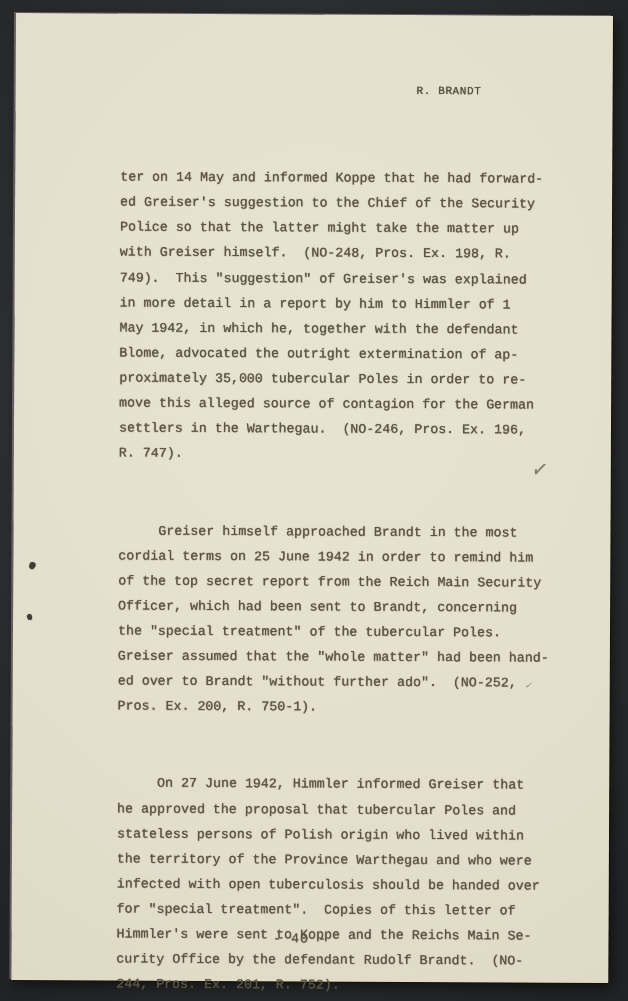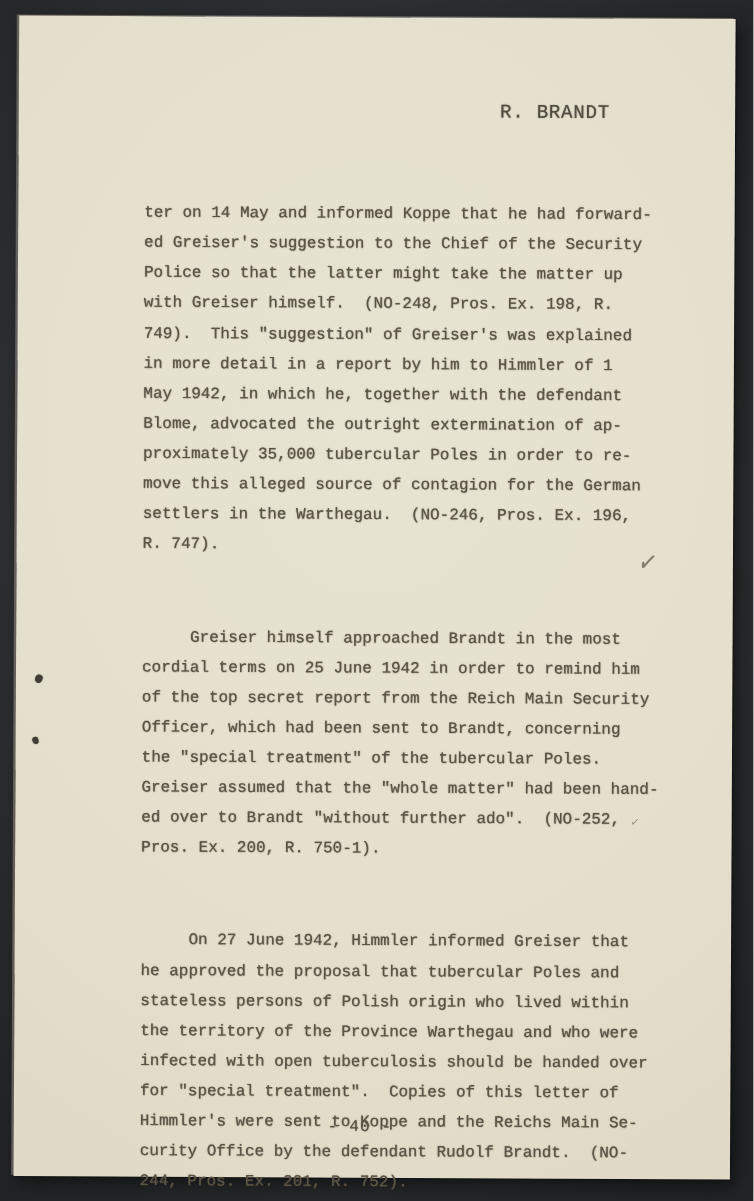--- a/index.html
+++ b/index.html
@@ -32,21 +32,21 @@
       4px 5px 14px rgba(0, 0, 0, 0.5);
   }
   .typed {
     color: #5b5446;
     text-shadow: 0 0 1px rgba(91, 84, 70, 0.85), 0.5px 0.5px 0 rgba(91, 84, 70, 0.22);
   }
   .doc-header {
     position: absolute;
     left: 401px;
     top: 70px;
-    font-size: 16px;
+    font-size: 11px;
     letter-spacing: 0.6px;
     color: #534d41;
     text-shadow: 0 0 1px rgba(83, 77, 65, 0.9);
   }
   .content {
     position: absolute;
     left: 105px;
     top: 101px;
     width: 450px;
     font-size: 13.3px;

